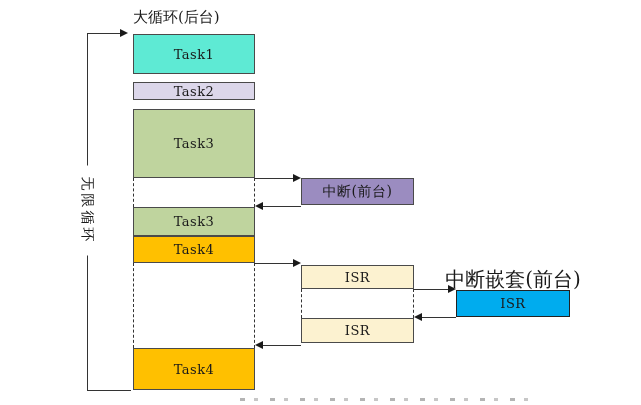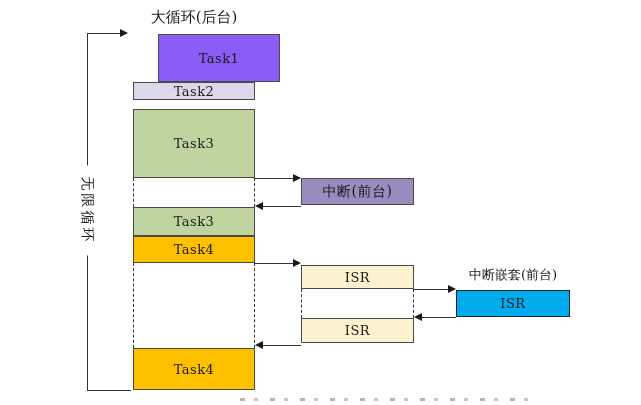--- a/index.html
+++ b/index.html
@@ -16,22 +16,22 @@
   .hline{position:absolute;height:0;border-top:1px solid #333;}
   .vline{position:absolute;width:0;border-left:1px solid #333;}
   .vdash{position:absolute;width:0;border-left:1px dashed #333;}
   .ah-r{position:absolute;width:0;height:0;
     border-top:4px solid transparent;border-bottom:4px solid transparent;
     border-left:8px solid #1a1a1a;}
   .ah-l{position:absolute;width:0;height:0;
     border-top:4px solid transparent;border-bottom:4px solid transparent;
     border-right:8px solid #1a1a1a;}
   .lbl{position:absolute;white-space:nowrap;}
-  #diagram-title{left:133px;top:8px;width:122px;text-align:center;font-size:15px;}
-  #nested-title{left:433px;top:266px;width:160px;text-align:center;font-size:13px;}
+  #diagram-title{left:133px;top:8px;width:122px;font-size:15px;}
+  #nested-title{left:433px;top:266px;width:160px;text-align:center;font-size:20px;}
   #loop-label{
     left:42px;top:202px;width:90px;height:17px;text-align:center;
     font-size:14px;letter-spacing:3px;background:#fff;
     transform:rotate(90deg);
   }
   #caption-marks{
     position:absolute;left:240px;top:398px;width:292px;height:3px;opacity:.55;
     background:repeating-linear-gradient(90deg,#777 0 5px,transparent 5px 14px,#999 14px 18px,transparent 18px 30px);
   }
 </style>
@@ -66,21 +66,21 @@
 
   <div class="hline" style="left:414px;top:289px;width:35px;"></div>
   <span class="ah-r" style="left:448px;top:285px;"></span>
 
   <div class="hline" style="left:420px;top:317px;width:36px;"></div>
   <span class="ah-l" style="left:414px;top:313px;"></span>
 
   <div class="hline" style="left:260px;top:345px;width:41px;"></div>
   <span class="ah-l" style="left:255px;top:341px;"></span>
 
-  <div class="box" style="left: 133px; top: 34px; width: 122px; height: 48px; background-color: #8b5cf6; margin-left: 25px;">Task1</div>
+  <div class="box" style="left: 133px; top: 34px; width: 122px; height: 40px; background-color: #5eead4;">Task1</div>
   <div class="box" style="left: 133px; top: 82px; width: 122px; height: 18px; background-color: rgb(220, 215, 234);">Task2</div>
   <div class="box" style="left: 133px; top: 109px; width: 122px; height: 69px; background-color: rgb(191, 212, 158);">Task3</div>
   <div class="box" style="left: 133px; top: 207px; width: 122px; height: 29px; background-color: rgb(191, 212, 158);">Task3</div>
   <div class="box" style="left: 133px; top: 236px; width: 122px; height: 27px; background-color: rgb(255, 192, 0);">Task4</div>
   <div class="box" style="left: 133px; top: 348px; width: 122px; height: 42px; background-color: rgb(255, 192, 0);">Task4</div>
 
   <div class="box" style="left: 301px; top: 178px; width: 113px; height: 27px; font-size: 14px; background-color: rgb(155, 140, 192);">中断(前台)</div>
   <div class="box" style="left: 301px; top: 265px; width: 113px; height: 24px; background-color: rgb(252, 242, 208);">ISR</div>
   <div class="box" style="left: 301px; top: 318px; width: 113px; height: 25px; background-color: rgb(252, 242, 208);">ISR</div>
 

